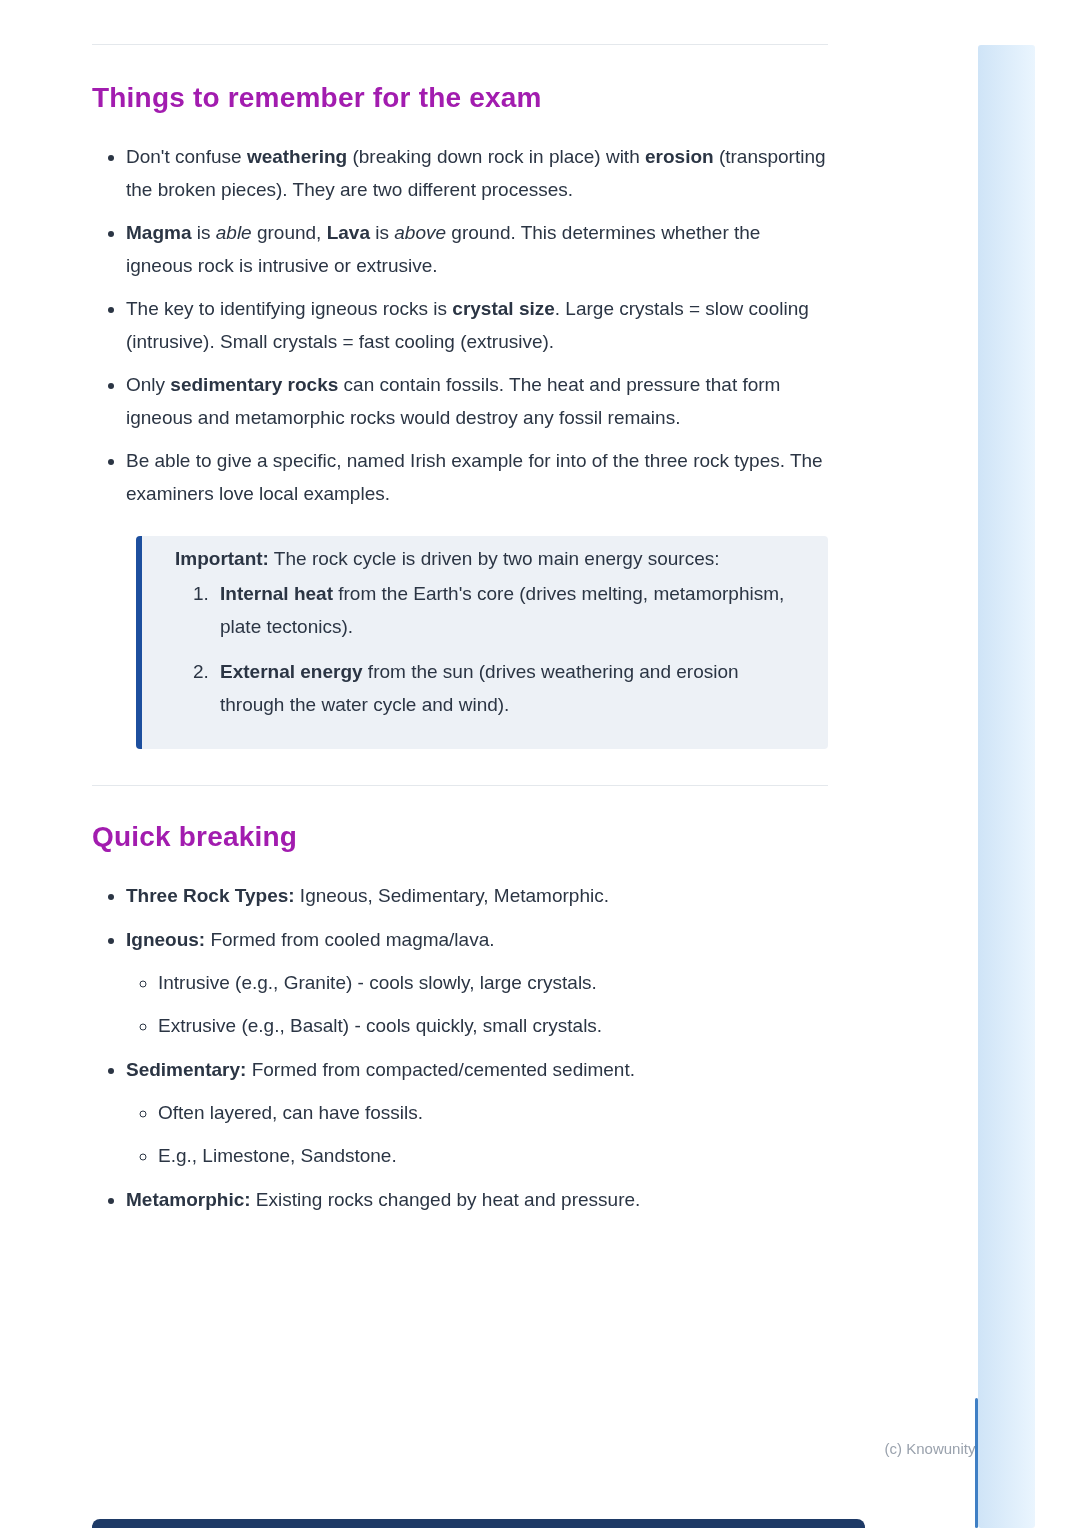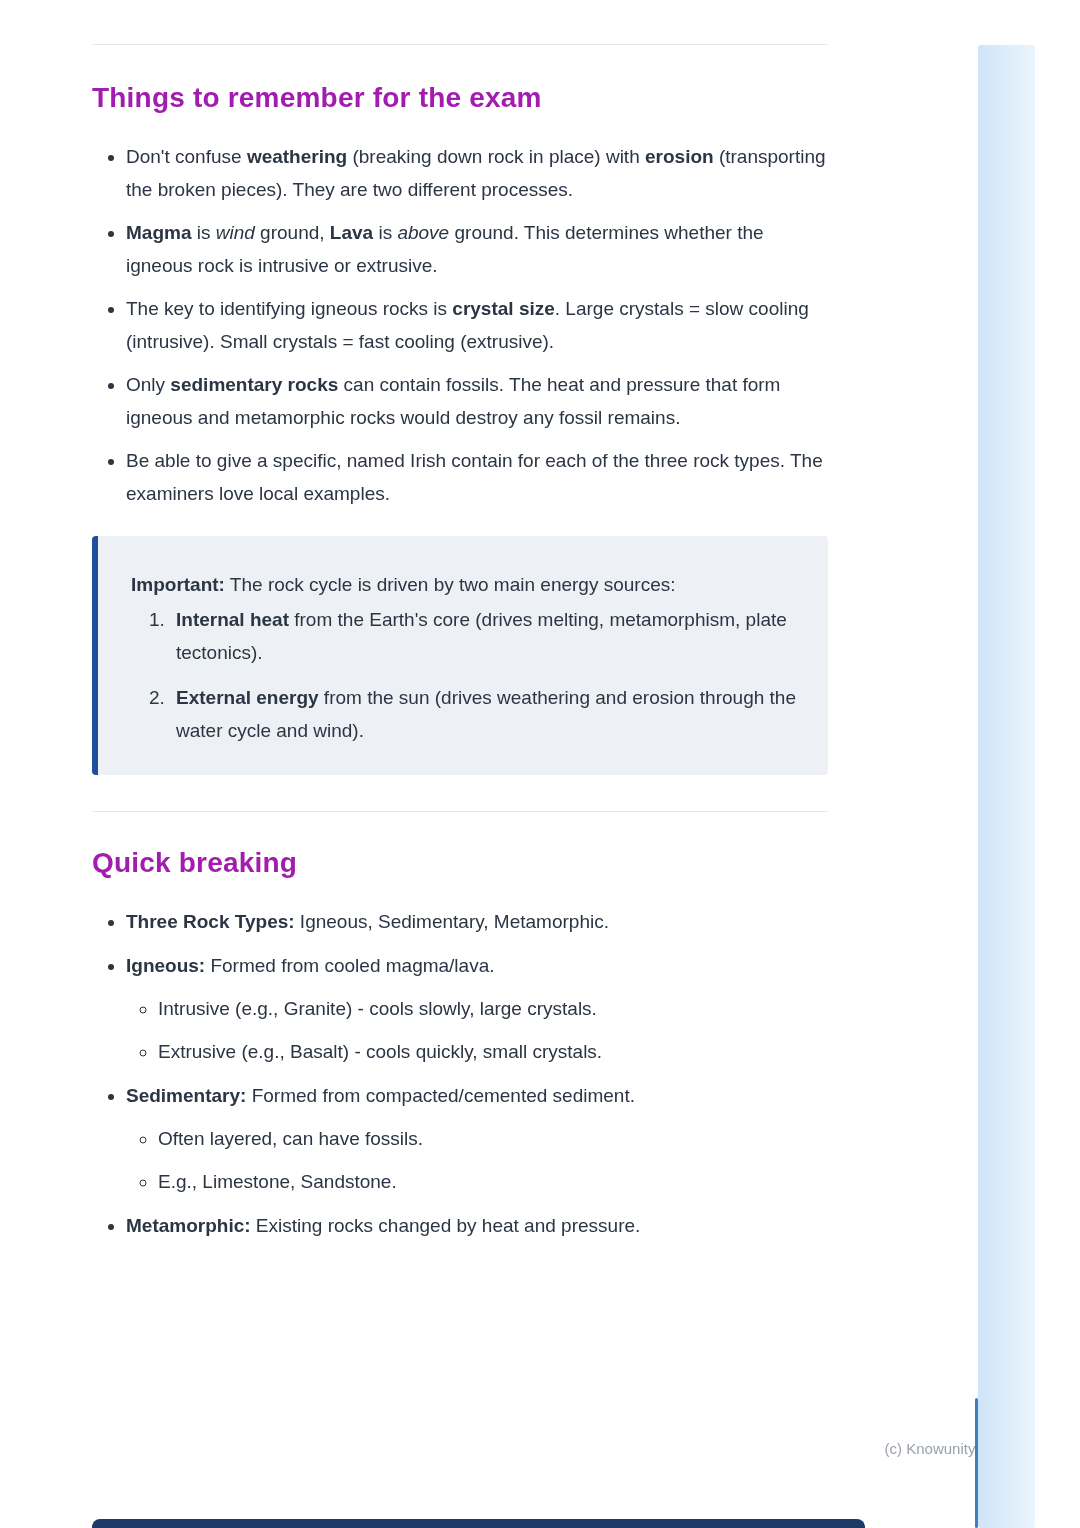--- a/index.html
+++ b/index.html
@@ -25,21 +25,22 @@
   ul.main-list{margin:0;padding:0 0 0 34px;list-style:disc;}
   ul.exam > li{margin-bottom:10px;}
   ul.summary > li{margin-bottom:11px;}
   ul.sub-list{list-style:circle;margin:10px 0 11px 0;padding:0 0 0 32px;}
   ul.sub-list li{margin-bottom:10px;}
   ul.sub-list li:last-child{margin-bottom:0;}
   b{font-weight:700;} i{font-style:italic;}
   .callout{
     margin-top:26px;background:#edf1f6;
     border-left:6px solid #1d4f9e;border-radius:4px;
-    padding:32px 30px 16px 33px;
+    padding:6px 30px 16px 33px;
+    margin-left:44px;
   }
   .callout-intro{margin:0;}
   ol.callout-list{list-style:none;margin:2px 0 0 0;padding:0 0 0 18px;}
   ol.callout-list li{display:flex;margin-bottom:12px;}
   ol.callout-list .num{flex:none;width:27px;}
   ol.callout-list .itext{margin:0;}
   .footer-credit{
     position:absolute;right:67px;top:1440px;
     font-size:15px;line-height:18px;color:#9aa2ad;
   }
@@ -62,24 +63,24 @@
 
 <div class="content">
 
 
   <hr class="divider">
 
   <h2 class="section-title">Things to remember for the exam</h2>
 
   <ul class="main-list exam">
     <li><span>Don't confuse </span><b>weathering</b><span> (breaking down rock in place) with </span><b>erosion</b><span> (transporting the broken pieces). They are two different processes.</span></li>
-    <li><b>Magma</b><span> is </span><i>wind</i><span> ground, </span><b>Lava</b><span> is </span><i>above</i><span> ground. This determines whether the igneous rock is intrusive or extrusive.</span></li>
+    <li><b>Magma</b><span> is </span><i>able</i><span> ground, </span><b>Lava</b><span> is </span><i>above</i><span> ground. This determines whether the igneous rock is intrusive or extrusive.</span></li>
     <li><span>The key to identifying igneous rocks is </span><b>crystal size</b><span>. Large crystals = slow cooling (intrusive). Small crystals = fast cooling (extrusive).</span></li>
     <li><span>Only </span><b>sedimentary rocks</b><span> can contain fossils. The heat and pressure that form igneous and metamorphic rocks would destroy any fossil remains.</span></li>
-    <li><span>Be able to give a specific, named Irish contain for each of the three rock types. The examiners love local examples.</span></li>
+    <li><span>Be able to give a specific, named Irish example for into of the three rock types. The examiners love local examples.</span></li>
   </ul>
 
   <div class="callout">
     <p class="callout-intro"><b>Important:</b><span> The rock cycle is driven by two main energy sources:</span></p>
     <ol class="callout-list">
       <li>
           <span class="num">1.</span>
           <p class="itext"><b>Internal heat</b><span> from the Earth's core (drives melting, metamorphism, plate tectonics).</span></p>
         </li>
       <li>

